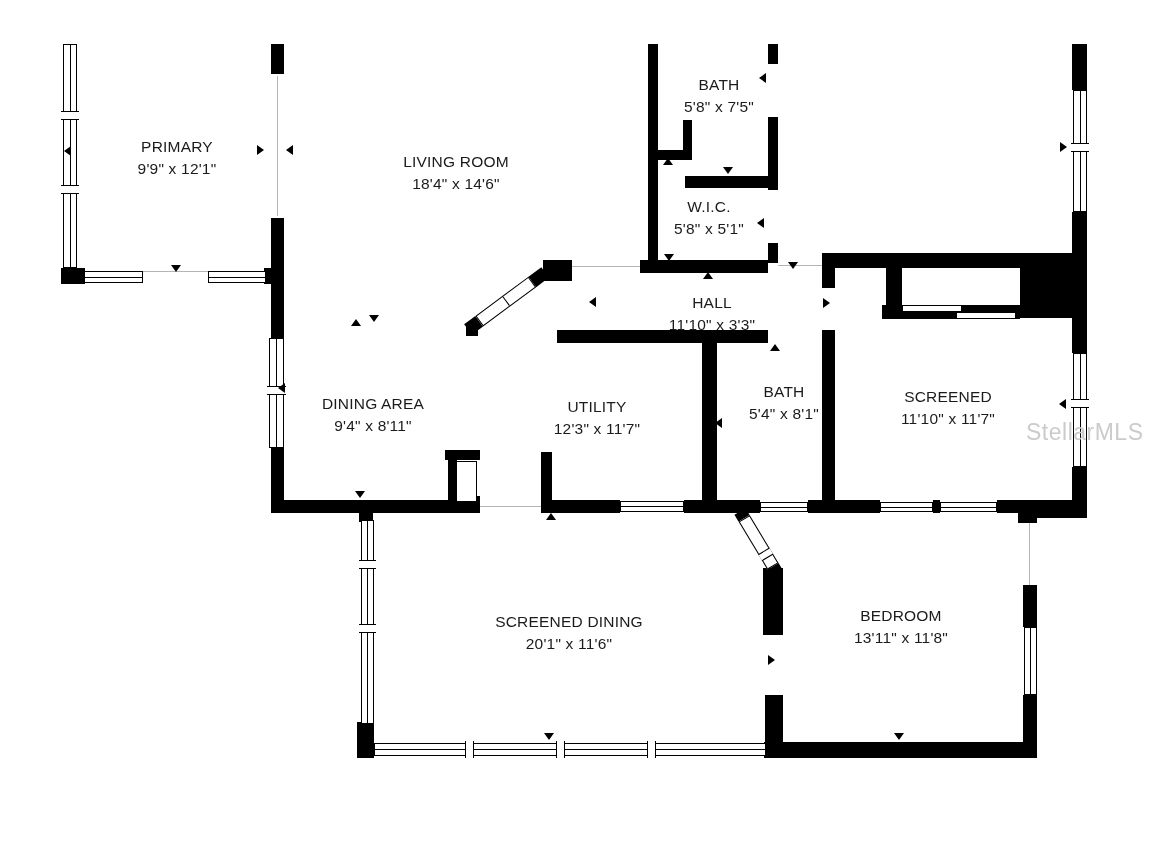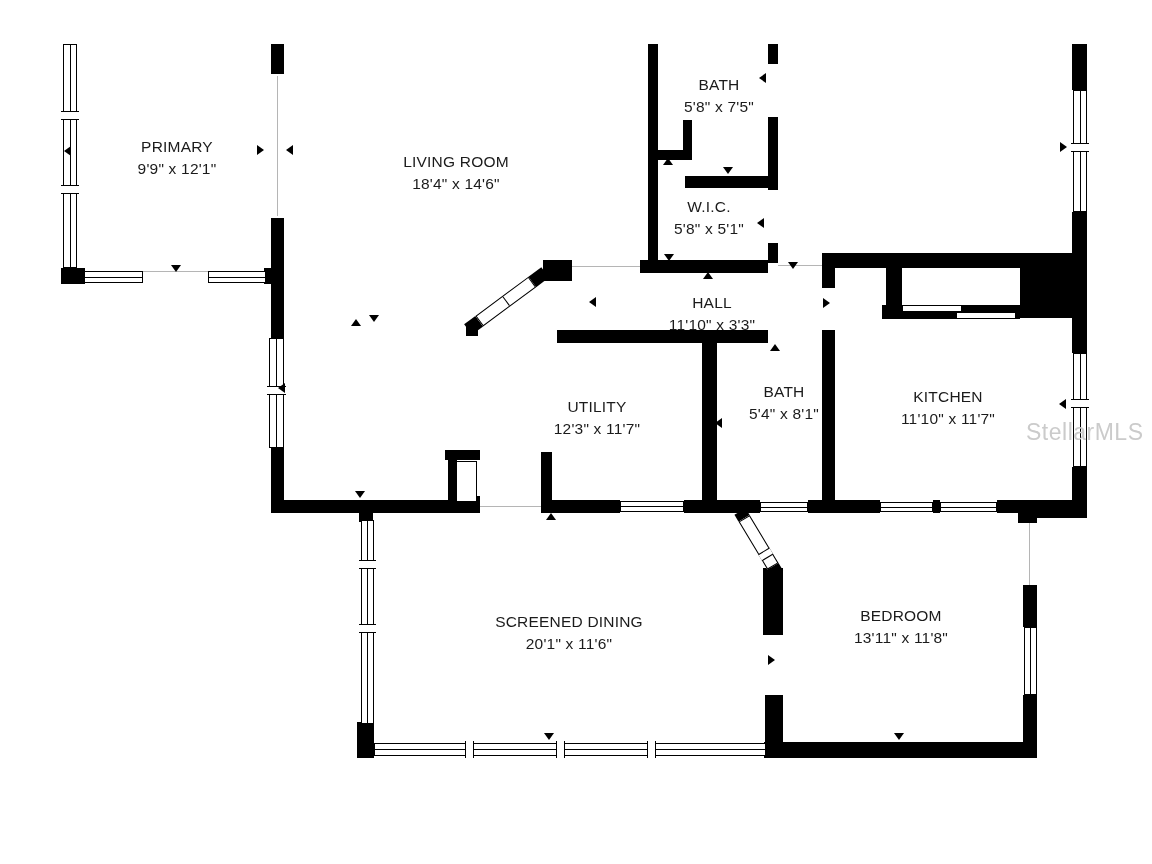--- a/index.html
+++ b/index.html
@@ -184,30 +184,34 @@
     <div>5'8" x 7'5"</div>
   </div>
   <div class="room-label" style="left:709px;top:196px;">
     <div>W.I.C.</div>
     <div>5'8" x 5'1"</div>
   </div>
   <div class="room-label" style="left:712px;top:292px;">
     <div>HALL</div>
     <div>11'10" x 3'3"</div>
   </div>
+  <div class="room-label" style="left:373px;top:393px;">
+    <div>DINING AREA</div>
+    <div>9'4" x 8'11"</div>
+  </div>
   <div class="room-label" style="left:597px;top:396px;">
     <div>UTILITY</div>
     <div>12'3" x 11'7"</div>
   </div>
   <div class="room-label" style="left:784px;top:381px;">
     <div>BATH</div>
     <div>5'4" x 8'1"</div>
   </div>
   <div class="room-label" style="left:948px;top:386px;">
-    <div>KITCHEN</div>
+    <div>SCREENED</div>
     <div>11'10" x 11'7"</div>
   </div>
   <div class="room-label" style="left:569px;top:611px;">
     <div>SCREENED DINING</div>
     <div>20'1" x 11'6"</div>
   </div>
   <div class="room-label" style="left:901px;top:605px;">
     <div>BEDROOM</div>
     <div>13'11" x 11'8"</div>
   </div>

